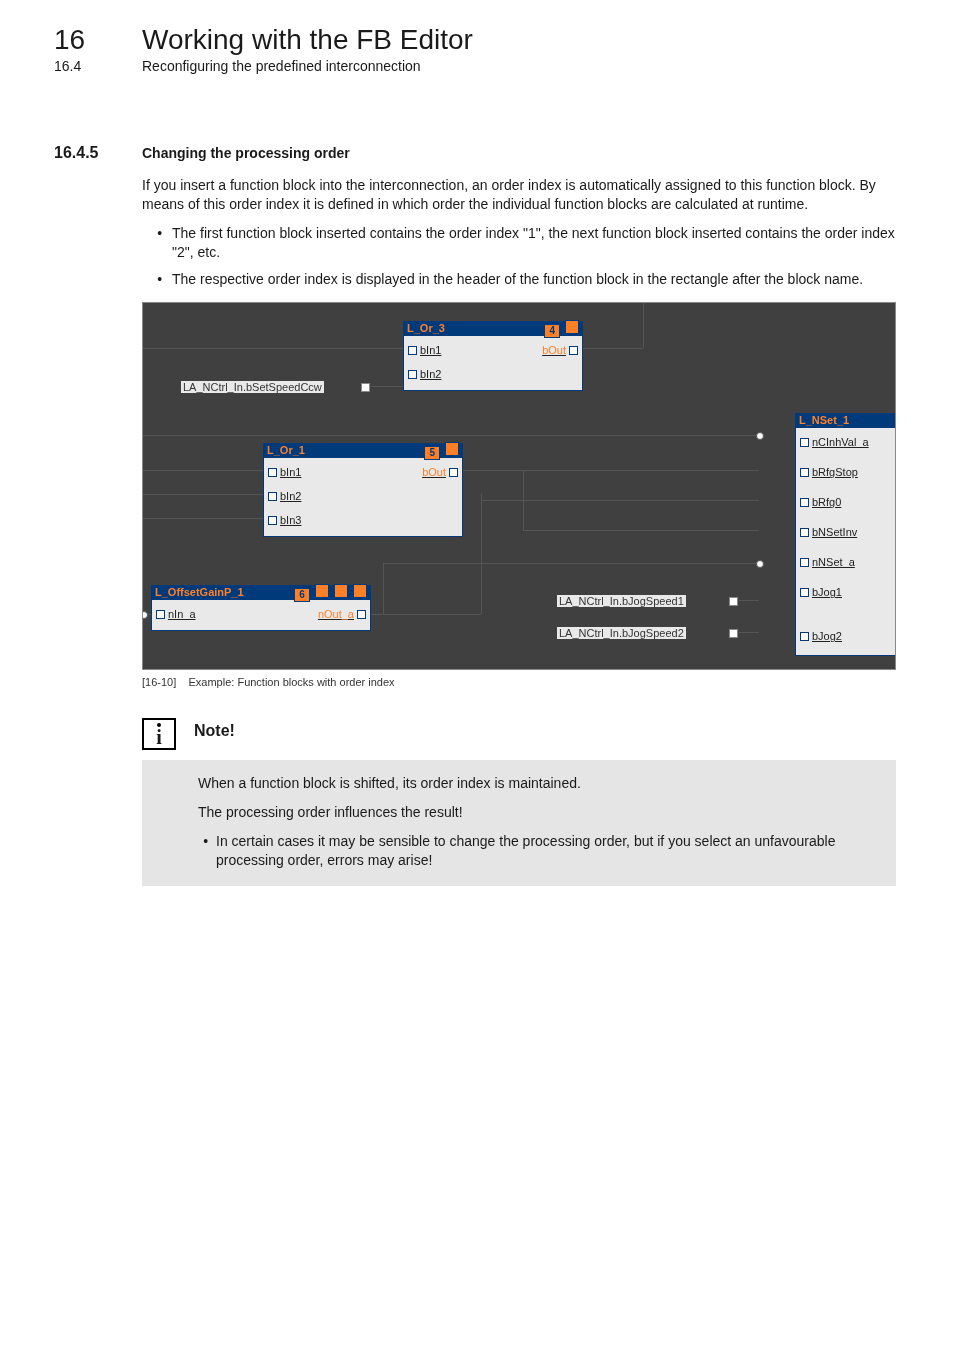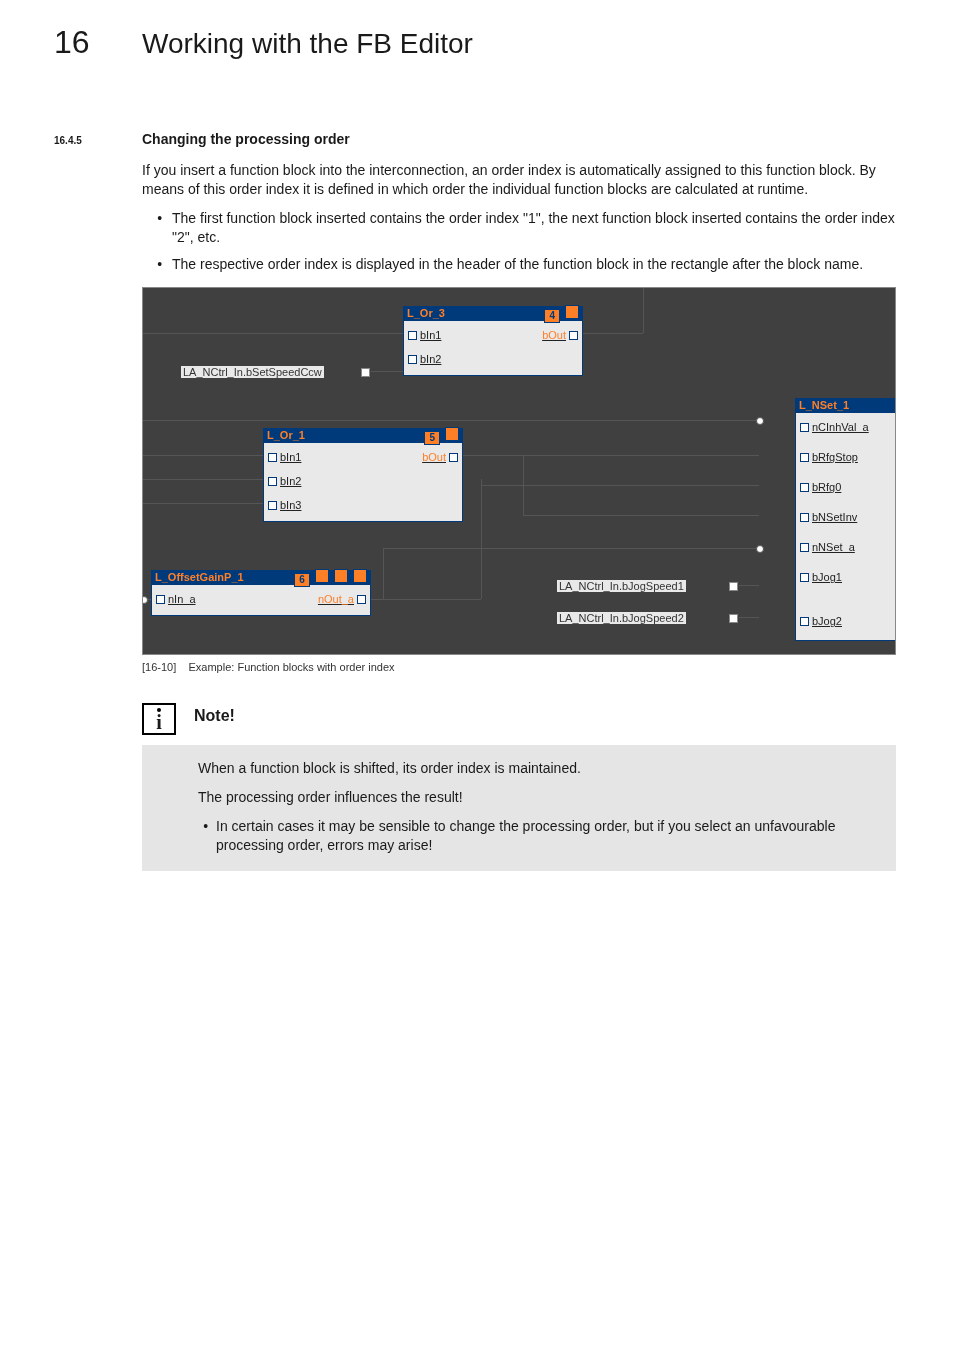--- a/index.html
+++ b/index.html
@@ -15,21 +15,21 @@
     box-sizing: border-box;
     min-height: 1350px;
     position: relative;
   }
   .chap-line {
     display: flex;
     align-items: baseline;
     gap: 28px;
   }
   .chap-num {
-    font-size: 32px;
+    font-size: 28px;
     font-weight: 400;
     width: 60px;
   }
   .chap-title {
     font-size: 28px;
     font-weight: 400;
   }
   .sub-line {
     display: flex;
     align-items: baseline;
@@ -53,21 +53,21 @@
     color: #333;
   }
   .sec-line {
     display: flex;
     align-items: baseline;
     gap: 28px;
     margin-top: 28px;
     font-weight: 700;
   }
   .sec-num {
-    font-size: 10px;
+    font-size: 16px;
     width: 60px;
   }
   .sec-title {
     font-size: 14px;
   }
   .body-col {
     margin-left: 88px;
     margin-right: 4px;
   }
   .para {
@@ -242,20 +242,24 @@
 </style>
 </head>
 <body>
 
 <div class="page">
 
   <div class="chap-line">
     <div class="chap-num">16</div>
     <div class="chap-title">Working with the FB Editor</div>
   </div>
+  <div class="sub-line">
+    <div class="sub-num">16.4</div>
+    <div class="sub-title">Reconfiguring the predefined interconnection</div>
+  </div>
 
   <div class="dashes">_ _ _ _ _ _ _ _ _ _ _ _ _ _ _ _ _ _ _ _ _ _ _ _ _ _ _ _ _ _ _ _ _ _ _ _ _ _ _ _ _ _ _ _ _ _ _ _ _ _ _ _ _ _ _ _ _ _ _ _ _ _ _ _</div>
 
   <div class="sec-line">
     <div class="sec-num">16.4.5</div>
     <div class="sec-title">Changing the processing order</div>
   </div>
 
   <div class="body-col">
     <div class="para">If you insert a function block into the interconnection, an order index is automatically assigned to this function block. By means of this order index it is defined in which order the individual function blocks are calculated at runtime.</div>

